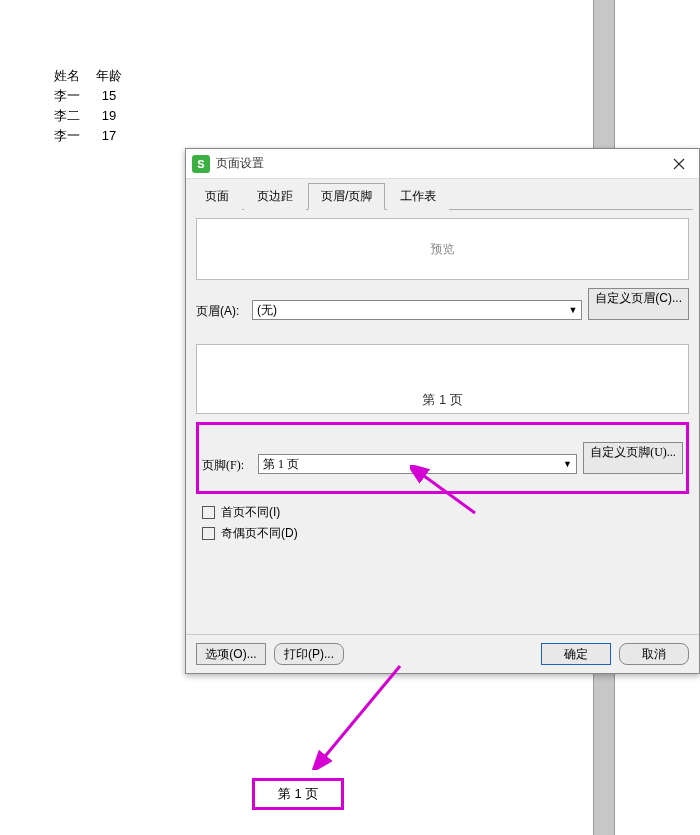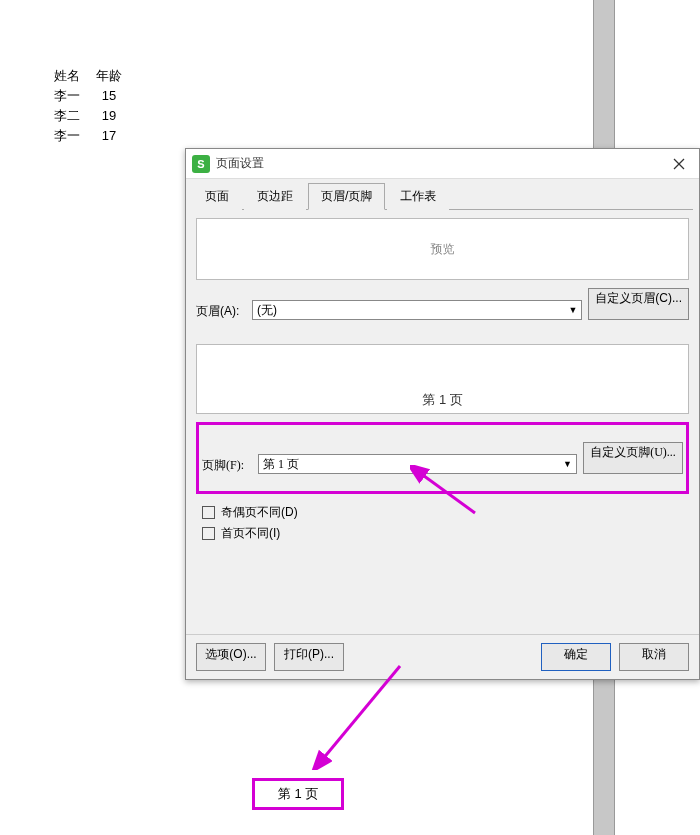--- a/index.html
+++ b/index.html
@@ -174,31 +174,31 @@
       border: 1px solid #555;
       margin-right: 6px;
     }
     .button-bar {
       display: flex;
       padding: 8px 10px;
       border-top: 1px solid #ccc;
       align-items: center;
     }
     .btn {
-      height: 28px;
+      height: 22px;
       padding: 0 8px;
       border: 1px solid #888;
       background: #e8e8e8;
       font-size: 12px;
       cursor: pointer;
       min-width: 70px;
       text-align: center;
       line-height: 20px;
     }
-    .btn + .btn { margin-left: 8px; }
+    .btn + .btn { margin-left: 8px; border-radius: 8px; }
     .btn.primary { border: 1px solid #2060c0; }
     .spacer { flex: 1; }
     .spacer-80 { height: 80px; }
 
     
     .page-num-box {
       position: absolute;
       left: 252px; top: 778px;
       width: 92px; height: 32px;
       border: 3px solid #d400d4;
@@ -284,25 +284,25 @@
         <div class="select">
           <span>第 1 页</span>
           <span class="caret">▼</span>
         </div>
         <div class="btn-cust">自定义页脚(U)...</div>
       </div>
     </div>
 
     <div class="checkbox-row">
       <div class="checkbox"></div>
-      <span>奇偶页不同(D)</span>
+      <span>首页不同(I)</span>
     </div>
     <div class="checkbox-row">
       <div class="checkbox"></div>
-      <span>首页不同(I)</span>
+      <span>奇偶页不同(D)</span>
     </div>
     <div class="spacer-80"></div>
   </div>
 
   <div class="button-bar">
     <div class="btn">选项(O)...</div>
     <div class="btn">打印(P)...</div>
     <div class="spacer"></div>
     <div class="btn primary">确定</div>
     <div class="btn">取消</div>

